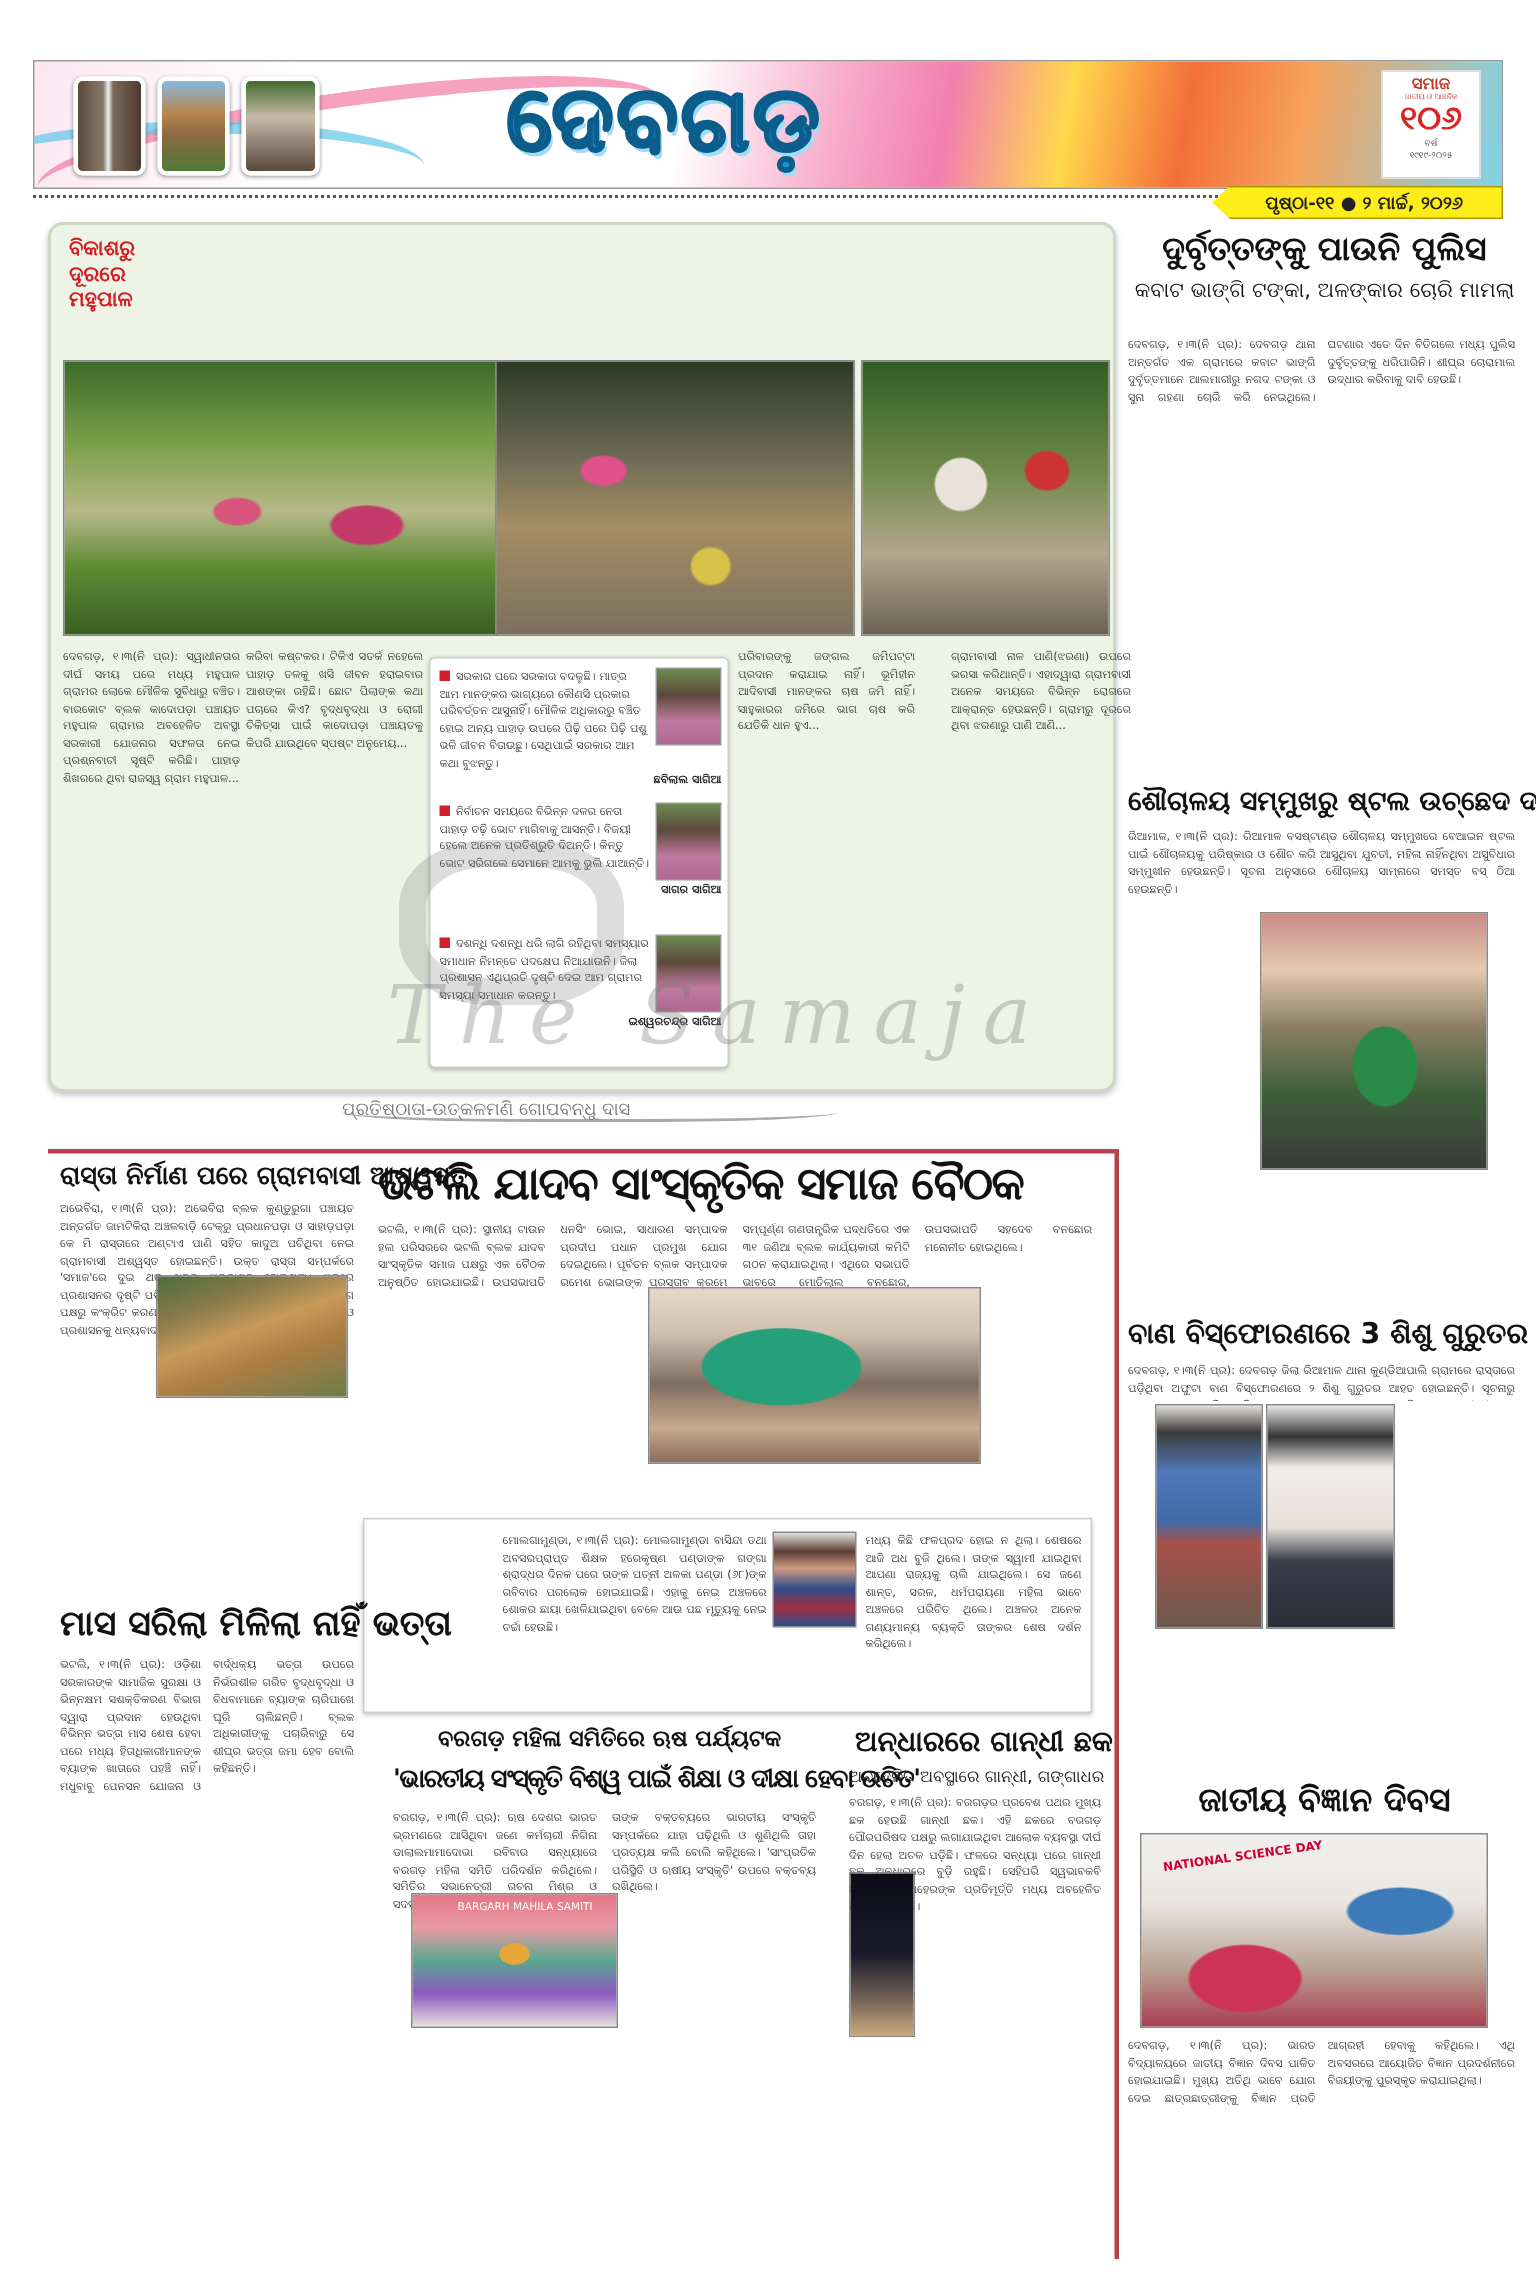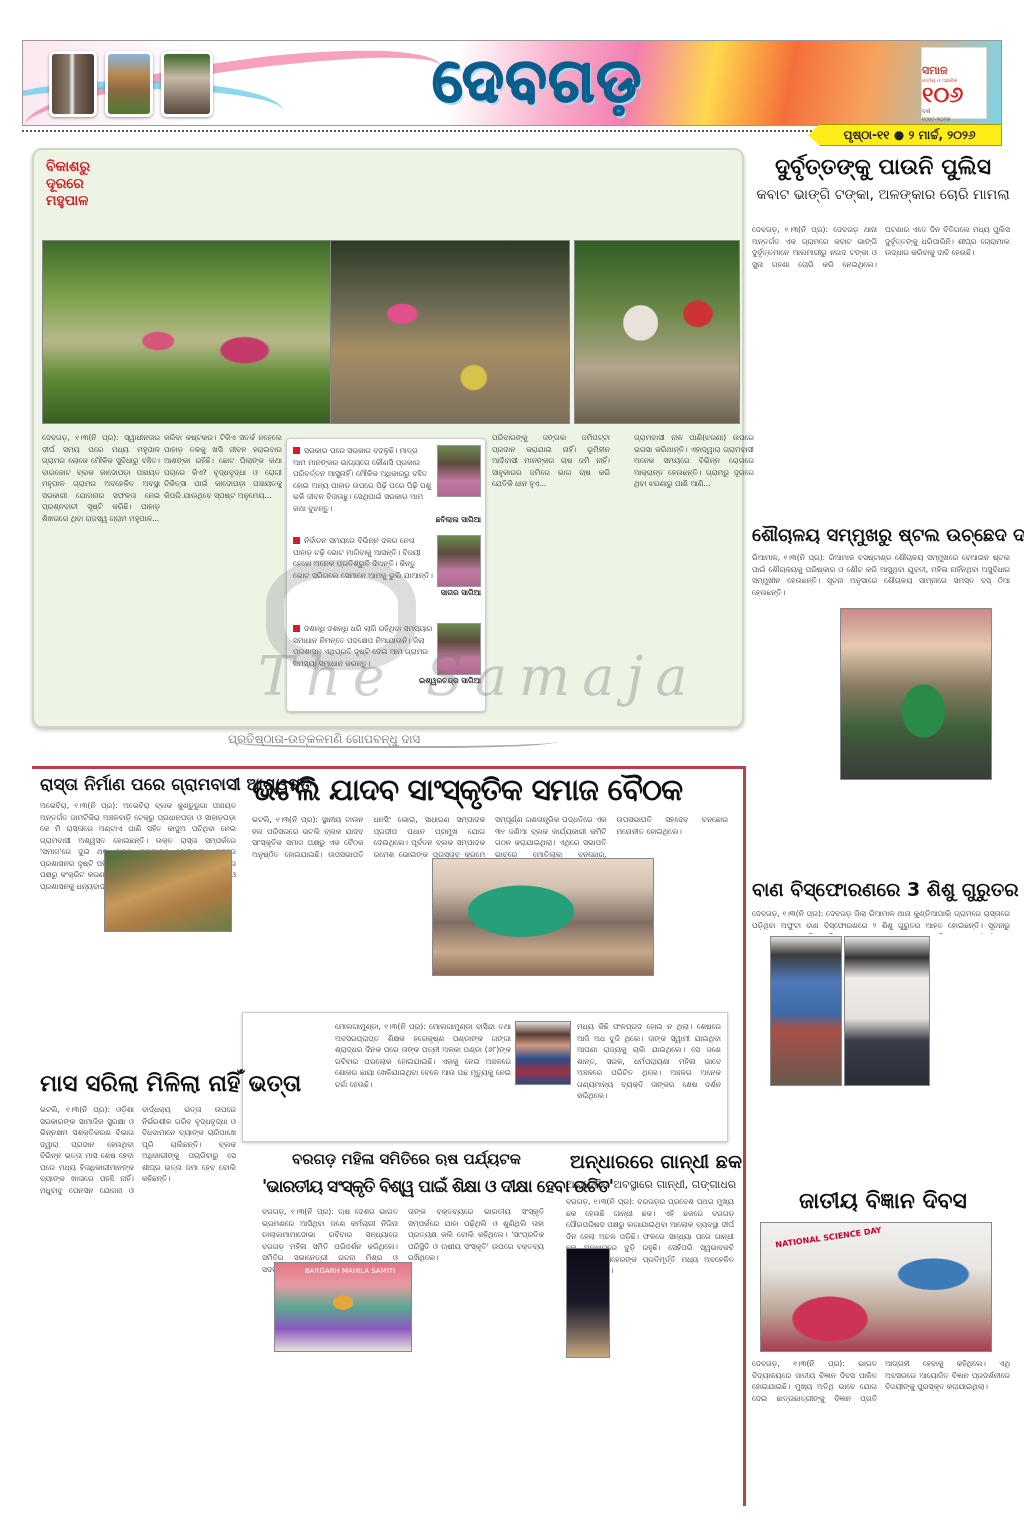--- a/index.html
+++ b/index.html
@@ -13,28 +13,28 @@
     background: linear-gradient(100deg, #fbe7f0 0%, #ffffff 18%, #ffffff 44%, #f7a9c8 55%, #f27fb0 62%, #ffd84d 70%, #f46f3a 78%, #f6a25c 86%, #7fd3e8 100%);
     overflow: hidden;
   }
   .masthead .swoosh1 { position: absolute; left: 0; top: 20px; width: 420px; height: 70px; border-radius: 50%; border-top: 10px solid #f47aa6; transform: rotate(-8deg); opacity: .7; }
   .masthead .swoosh2 { position: absolute; left: -40px; top: 40px; width: 300px; height: 60px; border-radius: 50%; border-top: 8px solid #60c7e8; opacity: .7; }
   .mast-photo { position: absolute; top: 10px; height: 66px; border: 3px solid #fff; border-radius: 6px; box-shadow: 0 1px 3px rgba(0,0,0,.4); }
   .mast-photo.p1 { left: 26px; width: 48px; background: linear-gradient(90deg,#5b4a3c,#8a7a6a 40%,#e8f0f4 48%,#7b6a5a 56%,#4b3a2e); }
   .mast-photo.p2 { left: 82px; width: 48px; background: linear-gradient(180deg,#86b6e0 0%,#b8874e 35%,#8b6a43 60%,#4f7a34 100%); }
   .mast-photo.p3 { left: 138px; width: 52px; background: linear-gradient(180deg,#406a2c 0%,#c7b9a7 40%,#8f7f72 70%,#5a4a3e 100%); }
   .mast-title {
-    position: absolute; left: 220px; top: 4px; width: 400px; text-align: right;
+    position: absolute; left: 220px; top: 4px; width: 400px; text-align: center;
     font-family: "DejaVu Sans", sans-serif; font-weight: bold; font-size: 60px;
     color: #1596d4; -webkit-text-stroke: 2px #0b5d8c; letter-spacing: 2px;
     text-shadow: 2px 3px 0 #9fdcf5;
   }
   .anniv-badge {
     position: absolute; right: 14px; top: 6px; width: 66px; height: 72px; background: #fff;
-    border: 1px solid #ddd; text-align: left; padding-top: 17px;
+    border: 1px solid #ddd; text-align: center; padding-top: 2px;
   }
   .anniv-badge .brand { font-size: 11px; color: #c0392b; font-weight: bold; line-height: 12px; }
   .anniv-badge .tag { font-size: 5px; color: #c0392b; line-height: 6px; }
   .anniv-badge .num { font-size: 22px; color: #d22; font-weight: bold; line-height: 24px; }
   .anniv-badge .sub { font-size: 6px; color: #444; line-height: 8px; }
   .anniv-badge .years { font-size: 6px; color: #444; }
   .dotted-rule { position: absolute; left: 22px; top: 130px; width: 790px; border-top: 2px dotted #555; }
   .date-tab {
     position: absolute; left: 808px; top: 124px; width: 194px; height: 22px;
     background: #ffed1a; border: 1px solid #a89a00; border-left: none;

